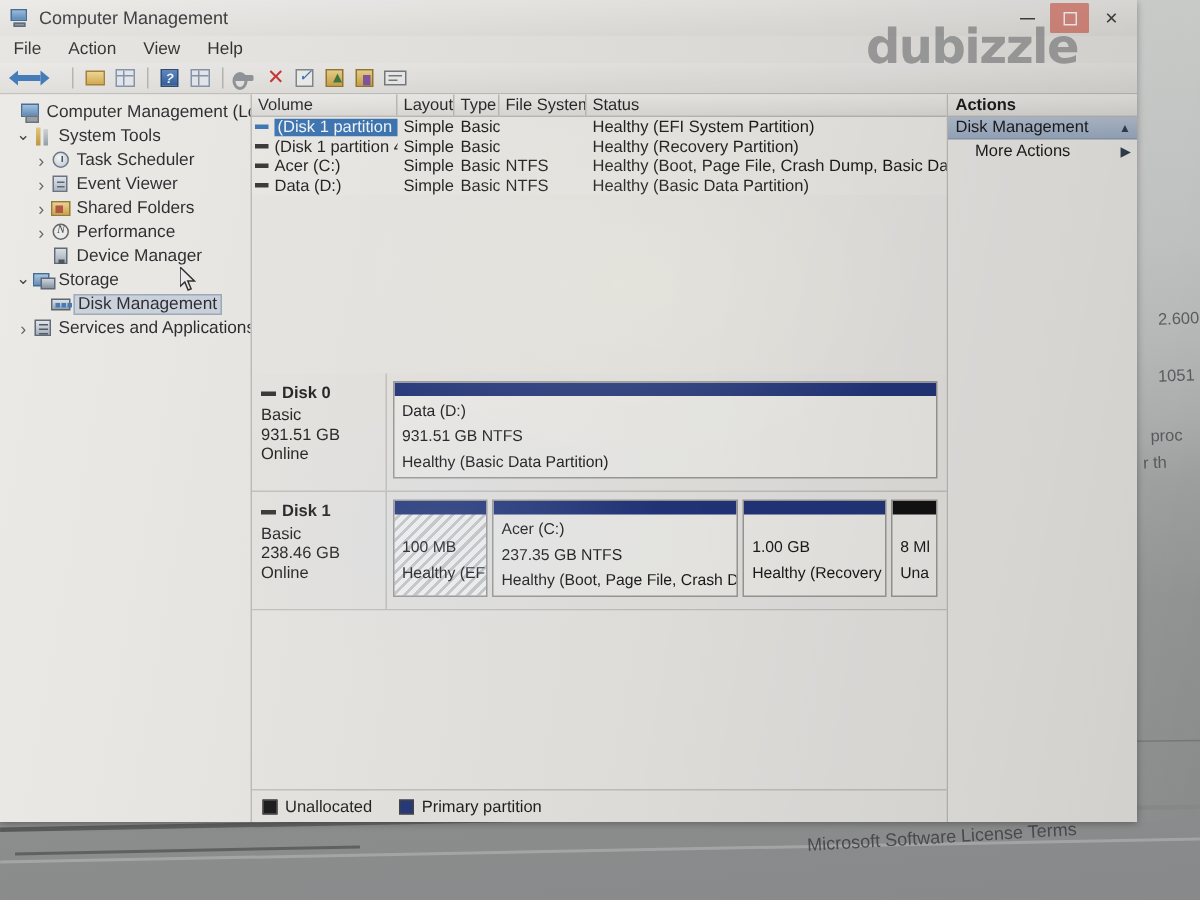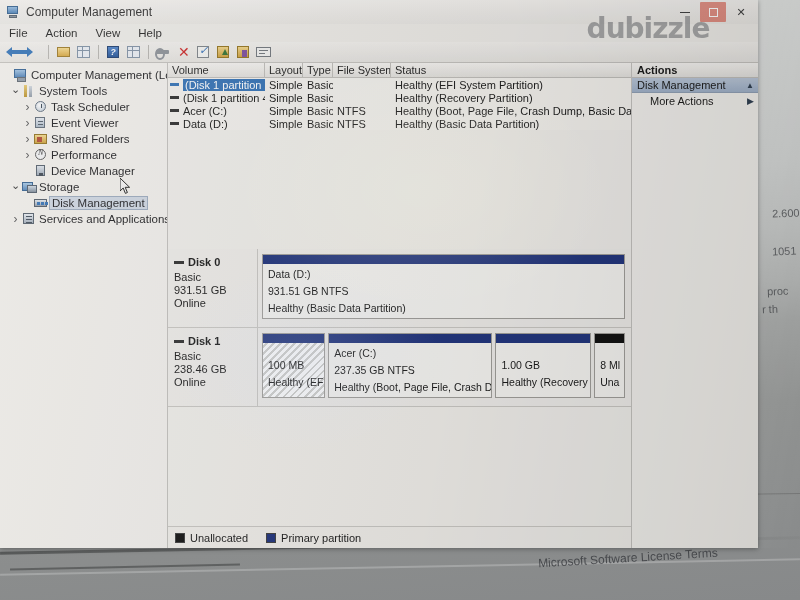--- a/index.html
+++ b/index.html
@@ -61,21 +61,21 @@
   #bg-f1 { left: 772px; top: 207px; transform: rotate(-2deg); }
   #bg-f2 { left: 772px; top: 245px; transform: rotate(-2deg); }
   #bg-f3 { left: 767px; top: 285px; transform: rotate(-2deg); }
   #bg-f4 { left: 762px; top: 303px; transform: rotate(-2deg); }
 
   
   #watermark {
     position: absolute;
     left: 648px; top: 12px;
     transform: translateX(-50%);
-    font-size: 28px;
+    font-size: 32px;
     font-weight: 700;
     letter-spacing: -1px;
     color: rgba(90,92,95,.52);
     font-family: "DejaVu Sans", sans-serif;
     pointer-events: none;
     text-align: right;
   }
 
   
   #mmc {

